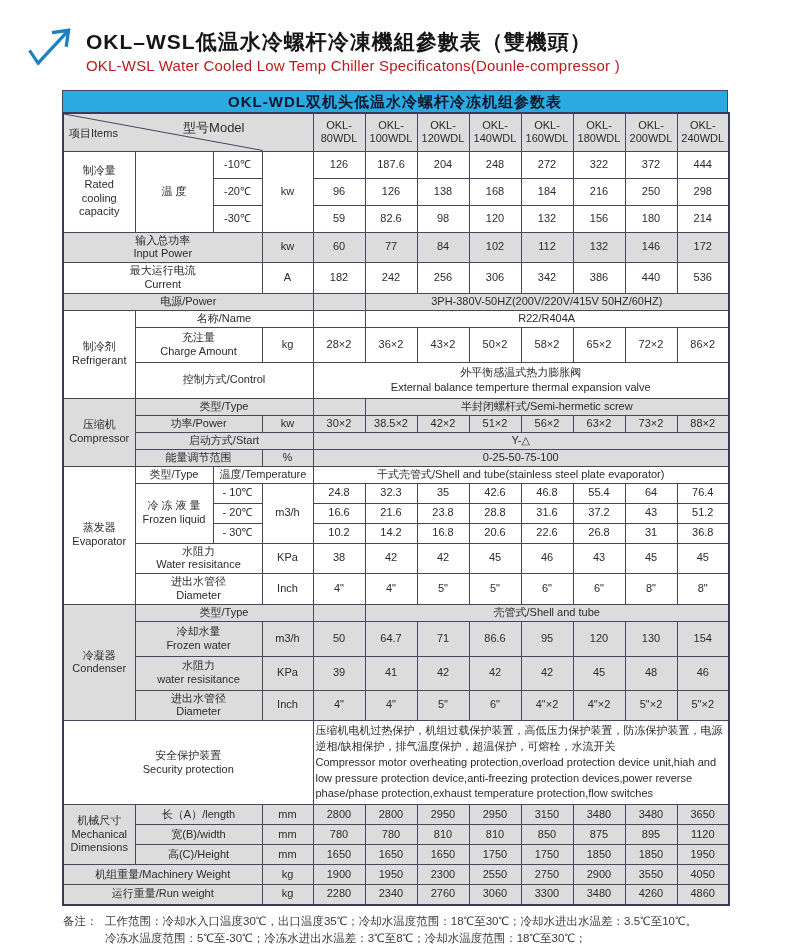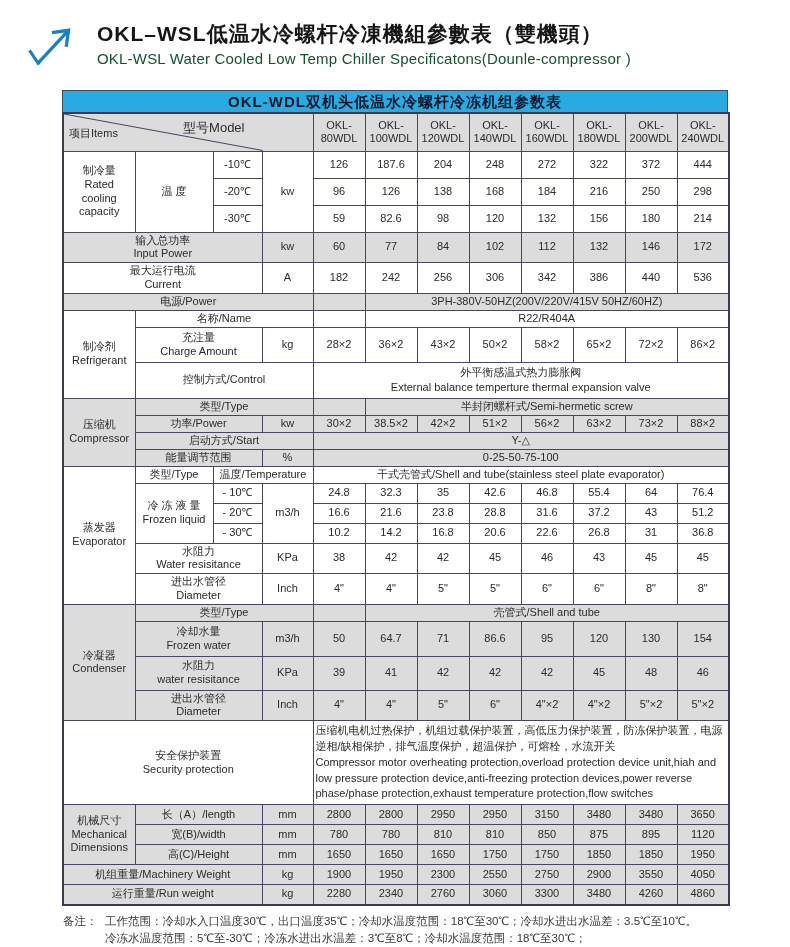--- a/index.html
+++ b/index.html
@@ -3,25 +3,25 @@
 <meta charset="utf-8">
 <style>
   :root{
     --title-bar:#29abe2; --band-gray:#dcdcdc; --border:#46465f; --logo-blue:#1b7fc4; --text:#2e2e2e;
   }
   *{margin:0;padding:0;box-sizing:border-box;}
   body{background:#ffffff;font-family:"Liberation Sans",sans-serif;color:var(--text);}
   .sheet{position:relative;width:790px;height:947px;background:#fff;overflow:hidden;}
 
   
-  .page-header{display:flex;align-items:center;margin:14px 0 0 26px;gap:11px;}
+  .page-header{display:flex;align-items:flex-end;margin:14px 0 0 26px;}
   .logo{width:52px;height:52px;flex:0 0 auto;margin-top:8px;}
   .titles{margin-left:8px;}
   .title-zh{font-size:21px;font-weight:bold;color:#161616;letter-spacing:1px;line-height:1.25;}
-  .title-en{font-size:15px;font-weight:normal;color:#14532d;margin-top:2px;letter-spacing:0.2px;}
+  .title-en{font-size:15px;font-weight:normal;color:#b91c1c;margin-top:2px;letter-spacing:0.2px;}
 
   
   .tbl-wrap{margin:16px 0 0 62px;width:666px;}
   .tbl-title{width:666px;height:22px;line-height:22px;text-align:center;background:var(--title-bar);
     color:#0f172a;font-size:15px;font-weight:bold;letter-spacing:1px;
     border:1px solid var(--border);border-bottom:none;}
   table.spec{border-collapse:collapse;table-layout:fixed;width:666px;border:2px solid #3a3a55;}
   table.spec td{border:1px solid var(--border);font-size:11px;text-align:center;vertical-align:middle;
     padding:1px 2px;line-height:1.25;color:#2b2b2b;overflow:hidden;}
   tr.gray td{background:var(--band-gray);}

